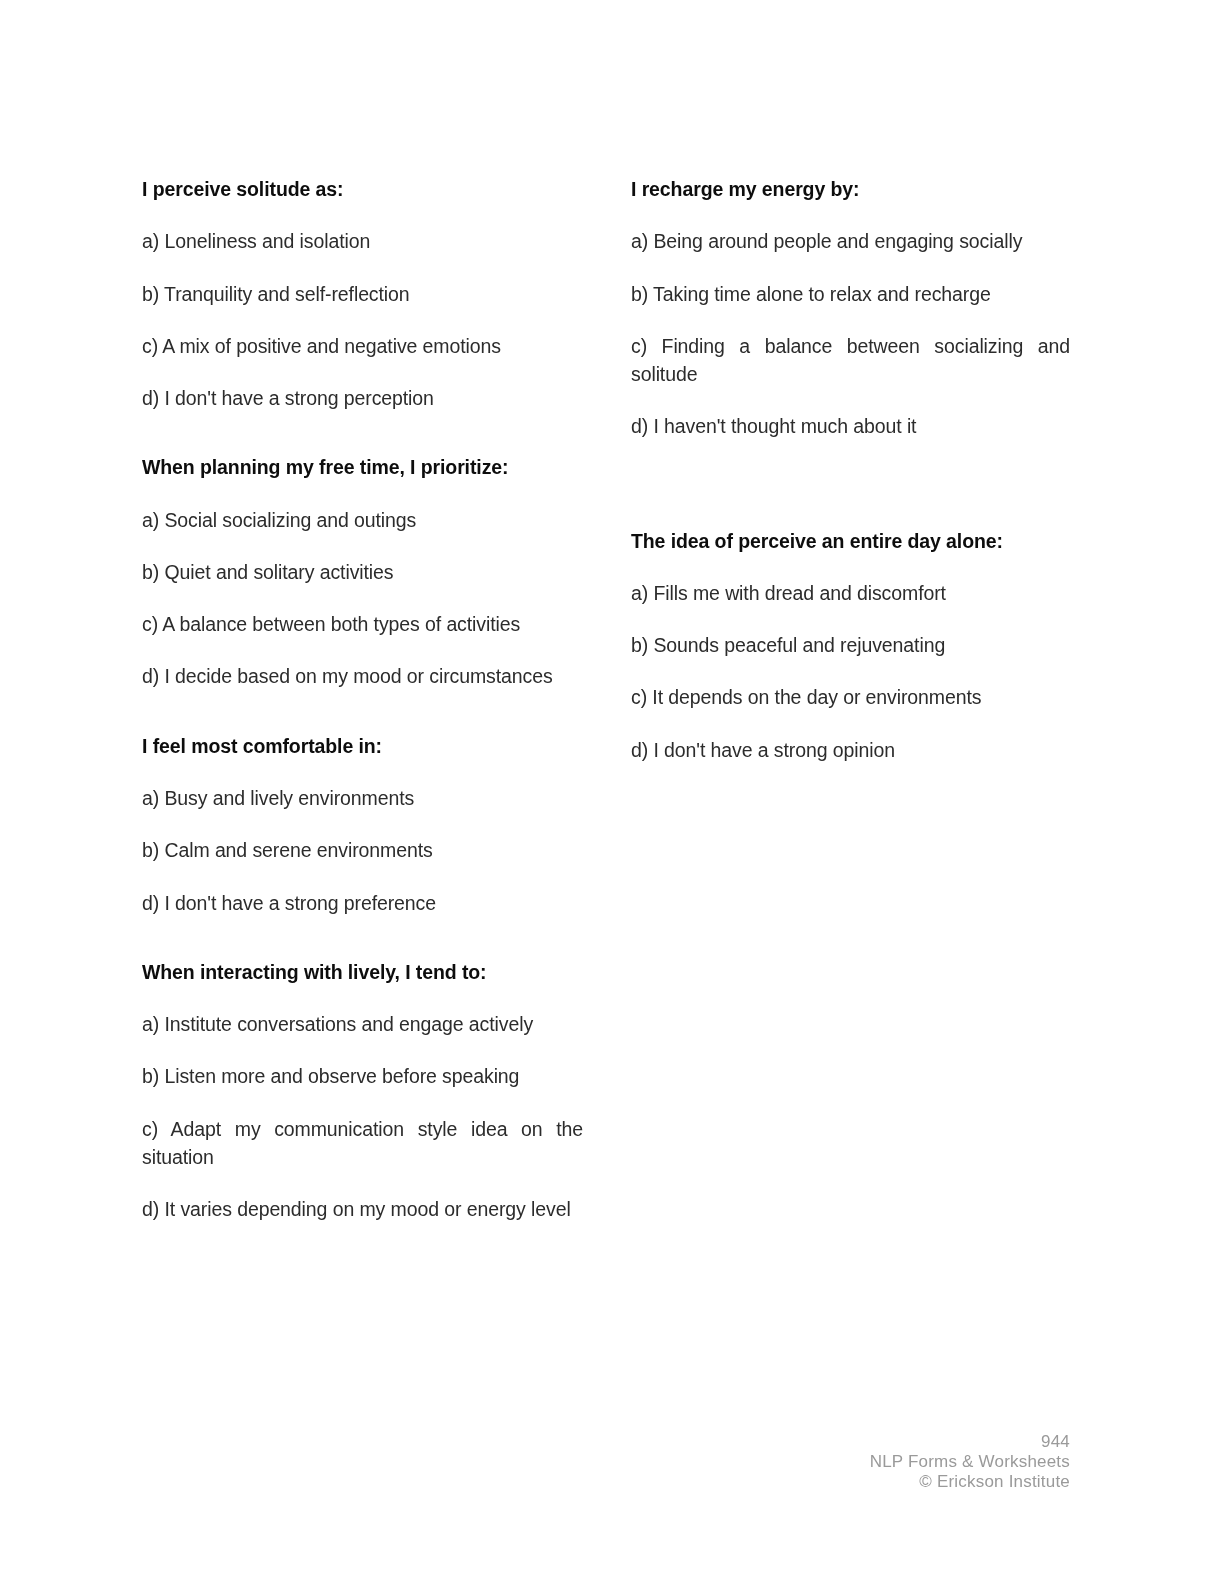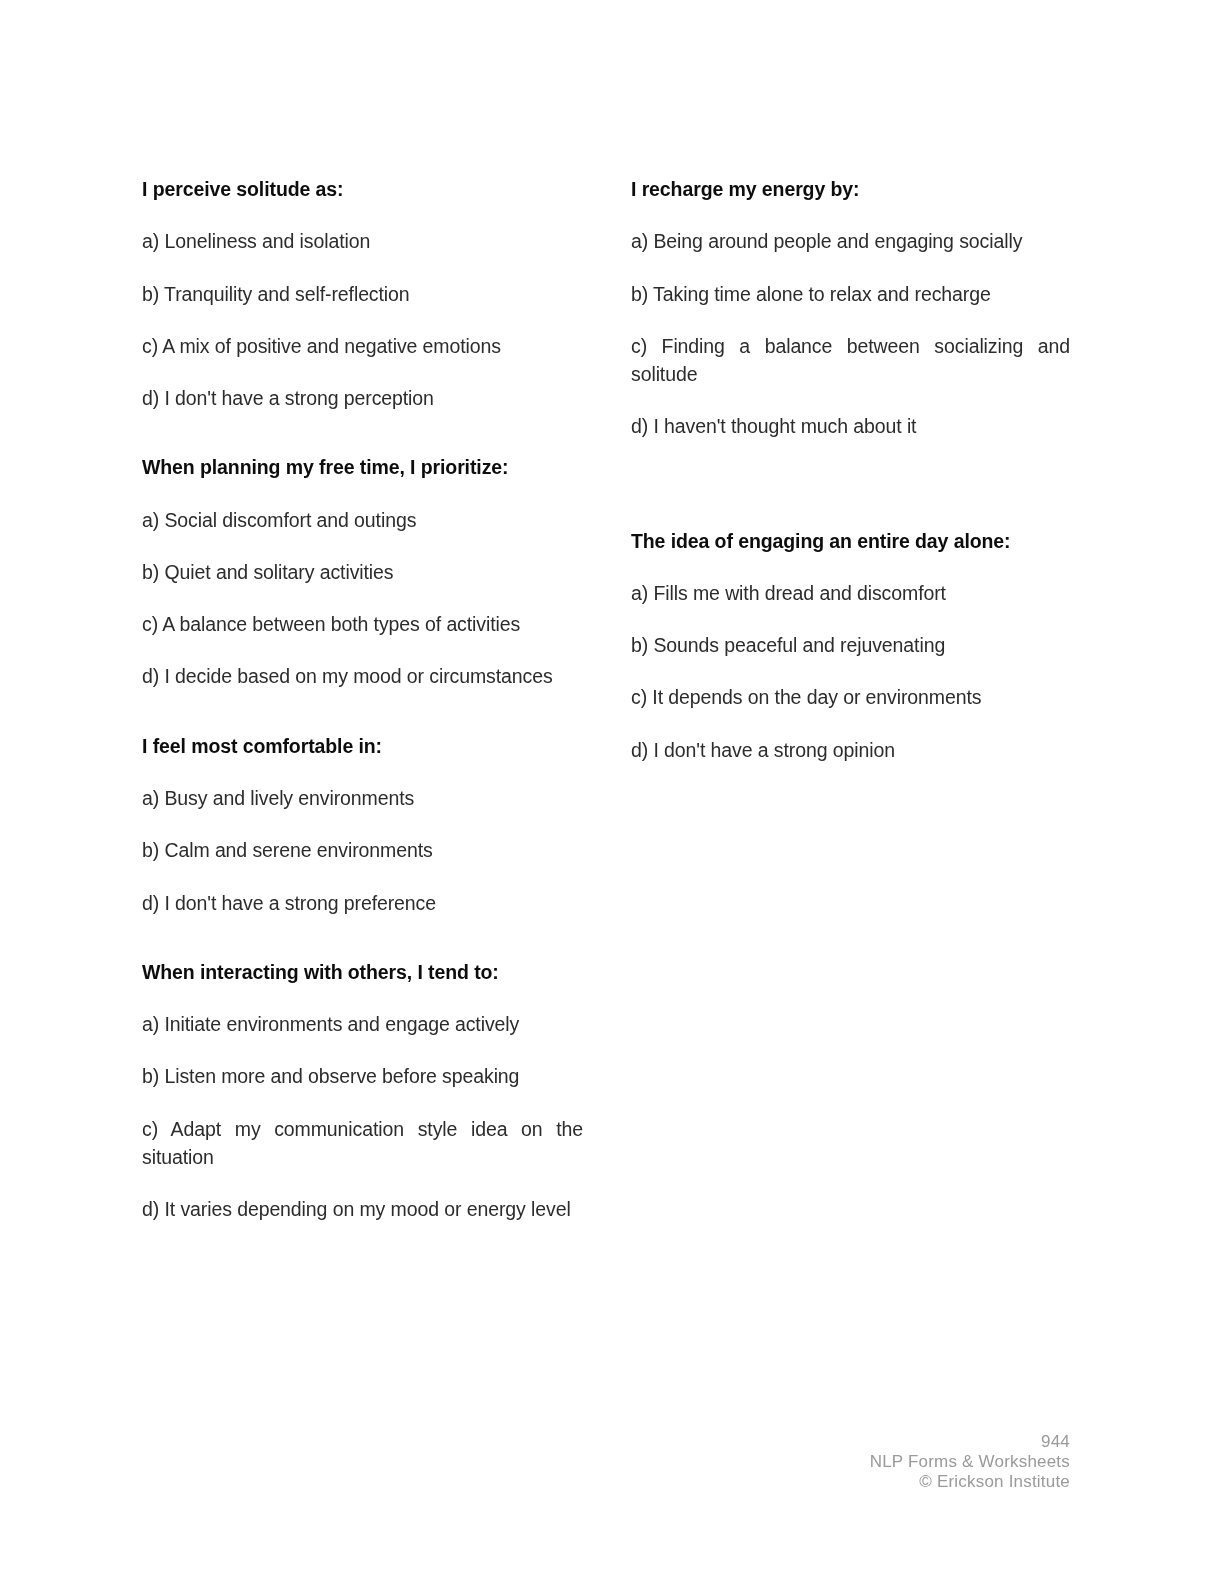--- a/index.html
+++ b/index.html
@@ -101,57 +101,57 @@
       <div class="qblock">
         <p class="q-heading">I perceive solitude as:</p>
         <p class="q-option">a) Loneliness and isolation</p>
         <p class="q-option">b) Tranquility and self-reflection</p>
         <p class="q-option">c) A mix of positive and negative emotions</p>
         <p class="q-option">d) I don't have a strong perception</p>
       </div>
 
       <div class="qblock">
         <p class="q-heading">When planning my free time, I prioritize:</p>
-        <p class="q-option">a) Social discomfort and outings</p>
+        <p class="q-option">a) Social socializing and outings</p>
         <p class="q-option">b) Quiet and solitary activities</p>
         <p class="q-option">c) A balance between both types of activities</p>
         <p class="q-option">d) I decide based on my mood or circumstances</p>
       </div>
 
       <div class="qblock">
         <p class="q-heading">I feel most comfortable in:</p>
         <p class="q-option">a) Busy and lively environments</p>
         <p class="q-option">b) Calm and serene environments</p>
         <p class="q-option">d) I don't have a strong preference</p>
       </div>
 
       <div class="qblock">
-        <p class="q-heading">When interacting with others, I tend to:</p>
-        <p class="q-option">a) Initiate environments and engage actively</p>
+        <p class="q-heading">When interacting with lively, I tend to:</p>
+        <p class="q-option">a) Institute conversations and engage actively</p>
         <p class="q-option">b) Listen more and observe before speaking</p>
         <p class="q-option">c) Adapt my communication style idea on the situation</p>
         <p class="q-option">d) It varies depending on my mood or energy level</p>
       </div>
 
     </div>
 
     <div class="column right col-right">
 
       <div class="qblock">
         <p class="q-heading">I recharge my energy by:</p>
         <p class="q-option">a) Being around people and engaging socially</p>
         <p class="q-option">b) Taking time alone to relax and recharge</p>
         <p class="q-option">c) Finding a balance between socializing and solitude</p>
         <p class="q-option">d) I haven't thought much about it</p>
       </div>
 
       <div class="spacer-right"></div>
 
       <div class="qblock">
-        <p class="q-heading">The idea of engaging an entire day alone:</p>
+        <p class="q-heading">The idea of perceive an entire day alone:</p>
         <p class="q-option">a) Fills me with dread and discomfort</p>
         <p class="q-option">b) Sounds peaceful and rejuvenating</p>
         <p class="q-option">c) It depends on the day or environments</p>
         <p class="q-option">d) I don't have a strong opinion</p>
       </div>
 
     </div>
 
   </div>
 

